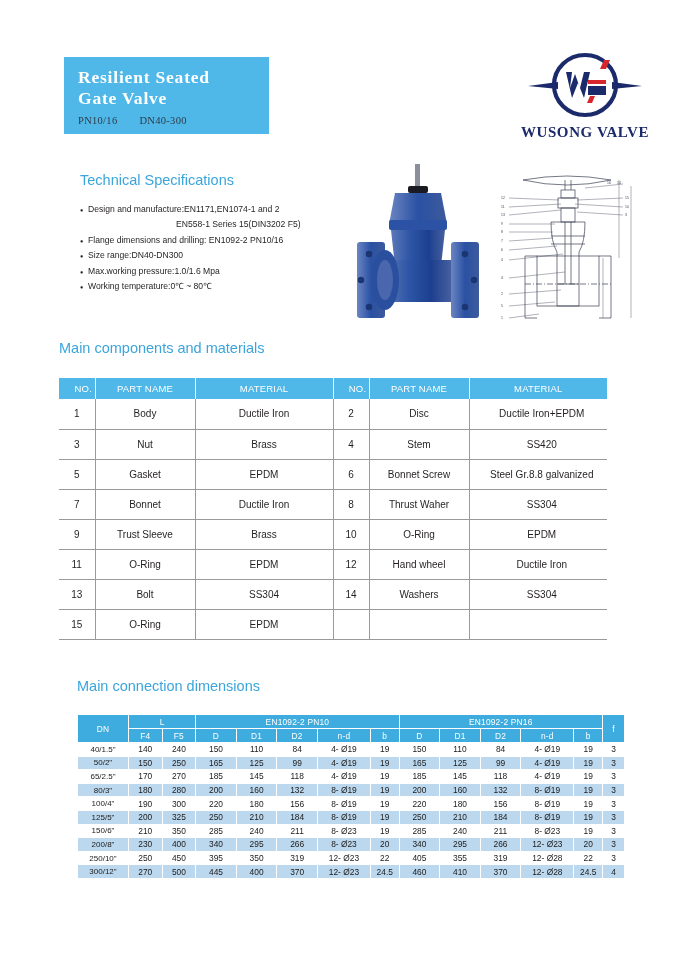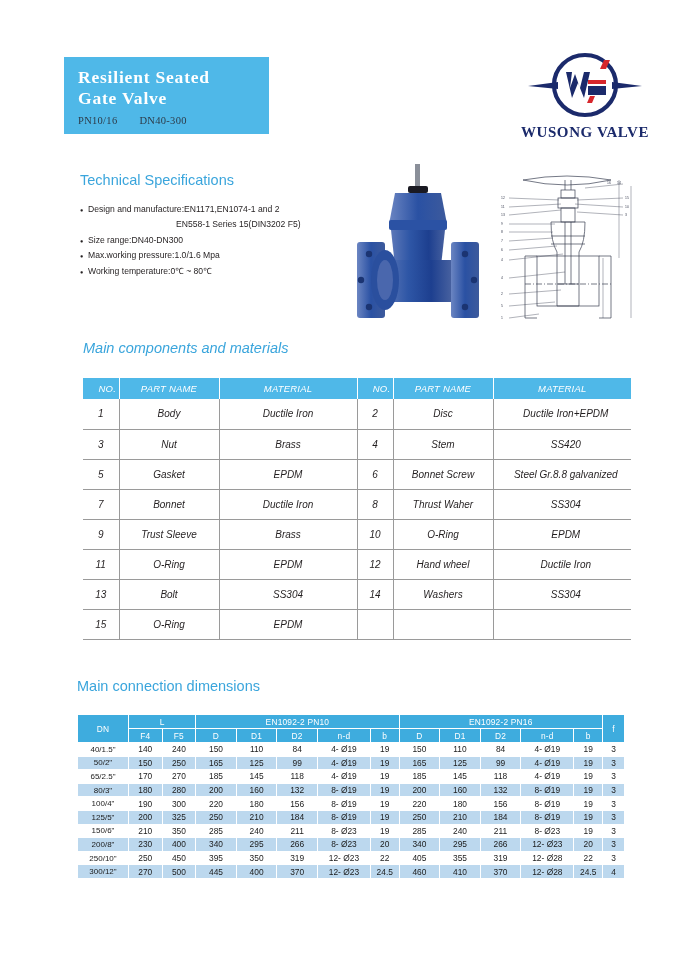--- a/index.html
+++ b/index.html
@@ -79,21 +79,21 @@
     font-size: 5.5px; line-height: 16px;
   }
   .spec-cont { padding-left: 96px !important; white-space: nowrap; }
   .spec-cont::before { content: "" !important; }
 
   
   .valve-photo { position: absolute; left: 343px; top: 162px; width: 160px; height: 168px; }
   .valve-drawing { position: absolute; left: 495px; top: 166px; width: 145px; height: 160px; }
 
   
-  .components-wrap { position: absolute; left: 83px; top: 340px; width: 548px; font-style: italic; }
+  .components-wrap { position: absolute; left: 59px; top: 340px; width: 548px; }
   .dims-wrap { position: absolute; left: 77px; top: 678px; width: 548px; }
 
   table { border-collapse: collapse; width: 100%; }
 
   
   .tbl-comp { margin-top: 22px; font-size: 10px; }
   .tbl-comp th {
     background: #4fb8e8;
     color: #ffffff;
     font-weight: normal;
@@ -169,20 +169,21 @@
     </svg>
     <div class="logo-text">WUSONG VALVE</div>
   </div>
 </div>
 
 <div class="tech-block">
   <div class="sec-heading">Technical Specifications</div>
   <ul class="spec-list">
     <li>Design and manufacture:EN1171,EN1074-1 and 2</li>
     <li class="spec-cont">EN558-1 Series 15(DIN3202 F5)</li>
+    <li>Flange dimensions and drilling: EN1092-2 PN10/16</li>
     <li>Size range:DN40-DN300</li>
     <li>Max.working pressure:1.0/1.6 Mpa</li>
     <li>Working temperature:0℃ ~ 80℃</li>
   </ul>
 </div>
 
 <svg class="valve-photo" viewBox="0 0 160 168">
   <defs>
     <linearGradient id="bl" x1="0" y1="0" x2="1" y2="0">
       <stop offset="0%" stop-color="#5d78b8"></stop>

